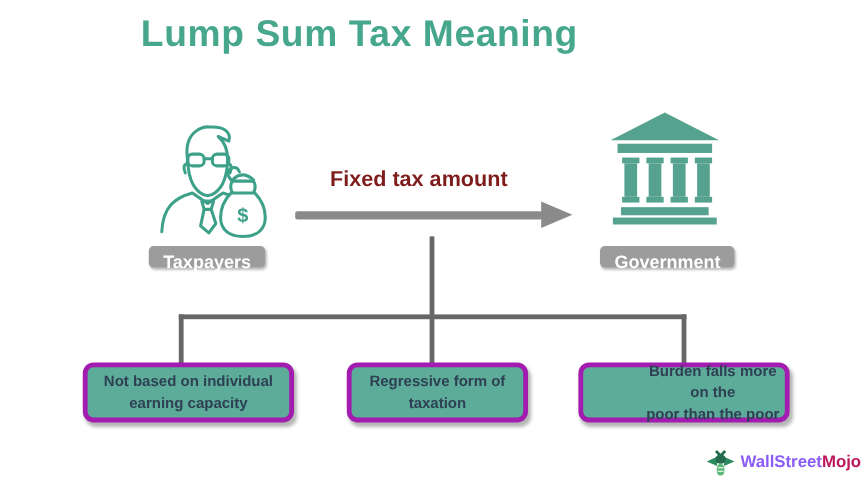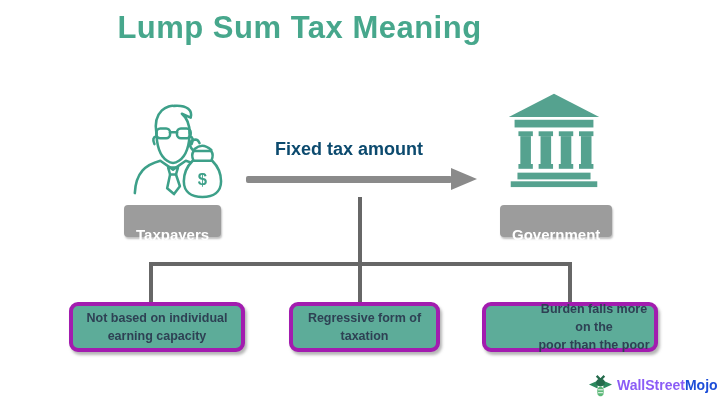--- a/index.html
+++ b/index.html
@@ -15,29 +15,29 @@
     color:#47a78c; letter-spacing:0.5px;
   }
   
   .taxpayer-icon { position:absolute; left:126px; top:98px; }
   .gov-icon { position:absolute; left:504px; top:90px; }
   
   .glabel {
     position:absolute; top:205px; height:18px;
     background:#9c9c9c; color:#ffffff;
     font-size:15px; font-weight:bold; line-height:27px;
-    padding:16px 12px; border-radius:4px;
+    padding:0 12px; border-radius:4px;
     box-shadow:1px 2px 2px rgba(0,0,0,0.25);
   }
   .glabel.tax { left:124px; }
   .glabel.gov { left:500px; }
   
   .arrow-label {
     position:absolute; left:246px; top:139px; width:206px;
-    text-align:center; font-size:18px; font-weight:bold; color:#0c4a6e;
+    text-align:center; font-size:18px; font-weight:bold; color:#7f1d1d;
   }
   .arrow-line {
     position:absolute; left:246px; top:176px; width:206px; height:7px;
     background:#8a8a8a; border-radius:2px;
   }
   .arrow-head {
     position:absolute; left:451px; top:168px; width:0; height:0;
     border-top:11.5px solid transparent;
     border-bottom:11.5px solid transparent;
     border-left:26px solid #8a8a8a;
@@ -59,21 +59,21 @@
   }
   .cbox.b1 { left:69px;  width:176px; }
   .cbox.b2 { left:289px; width:151px; }
   .cbox.b3 { left:482px; width:176px;padding-left:48px; }
   
   .logo {
     position:absolute; left:588px; top:371px; height:28px;
     display:flex; align-items:center; gap:4px;
   }
   .logo .brand-a { color:#8b5cf6; font-size:14px; font-weight:bold; }
-  .logo .brand-b { color:#1d4ed8; font-size:14px; font-weight:bold; }
+  .logo .brand-b { color:#be185d; font-size:14px; font-weight:bold; }
 </style>
 </head>
 <body>
 
 <div class="canvas">
 
   <h1 class="title">Lump Sum Tax Meaning</h1>
 
   <svg class="taxpayer-icon" viewBox="0 0 100 104" width="98" height="102" aria-hidden="true">
     <g fill="none" stroke="#3da089" stroke-width="2.6" stroke-linecap="round" stroke-linejoin="round">

